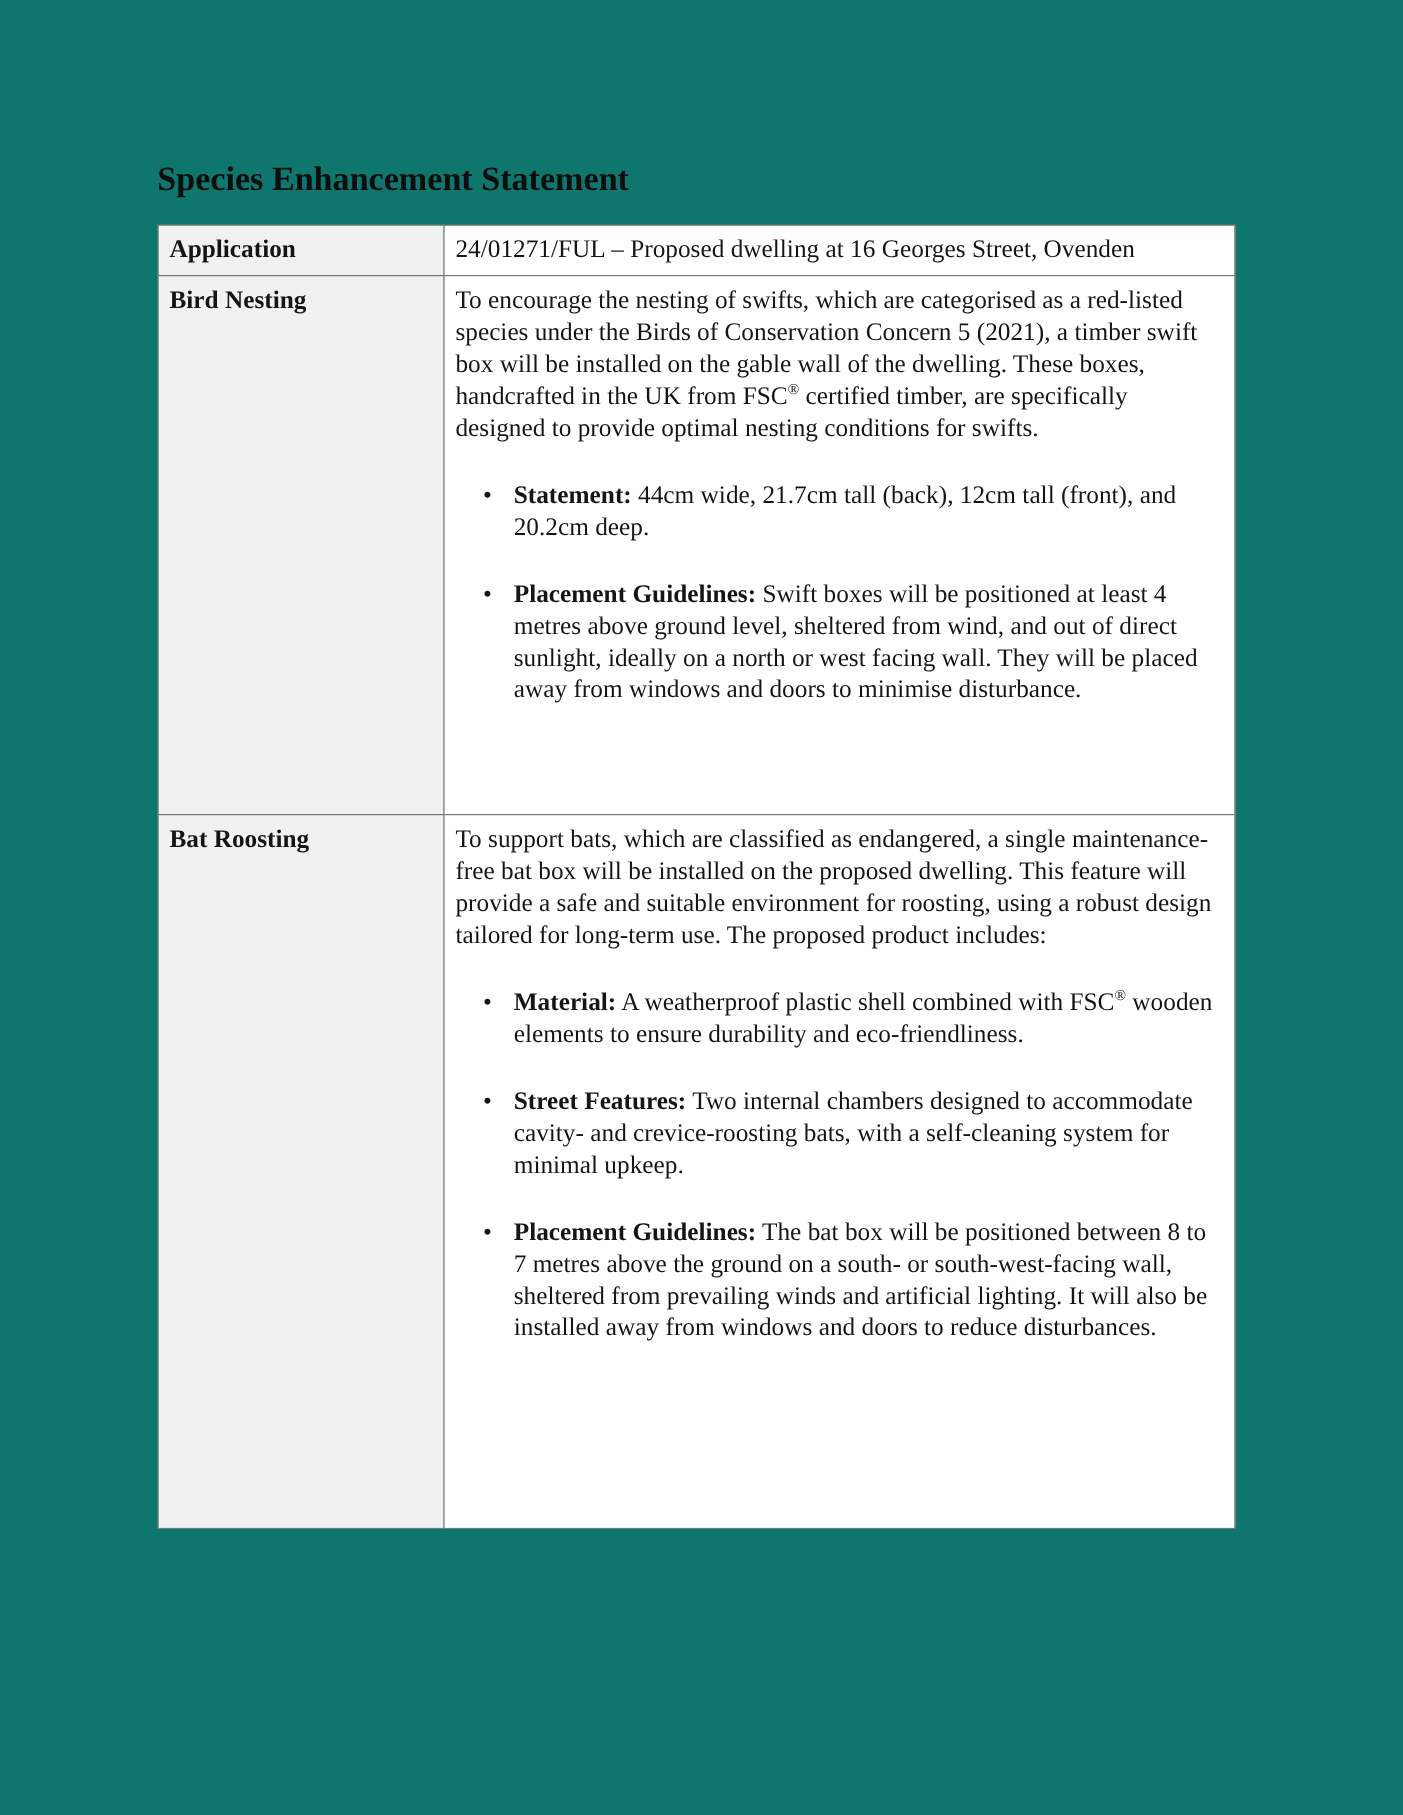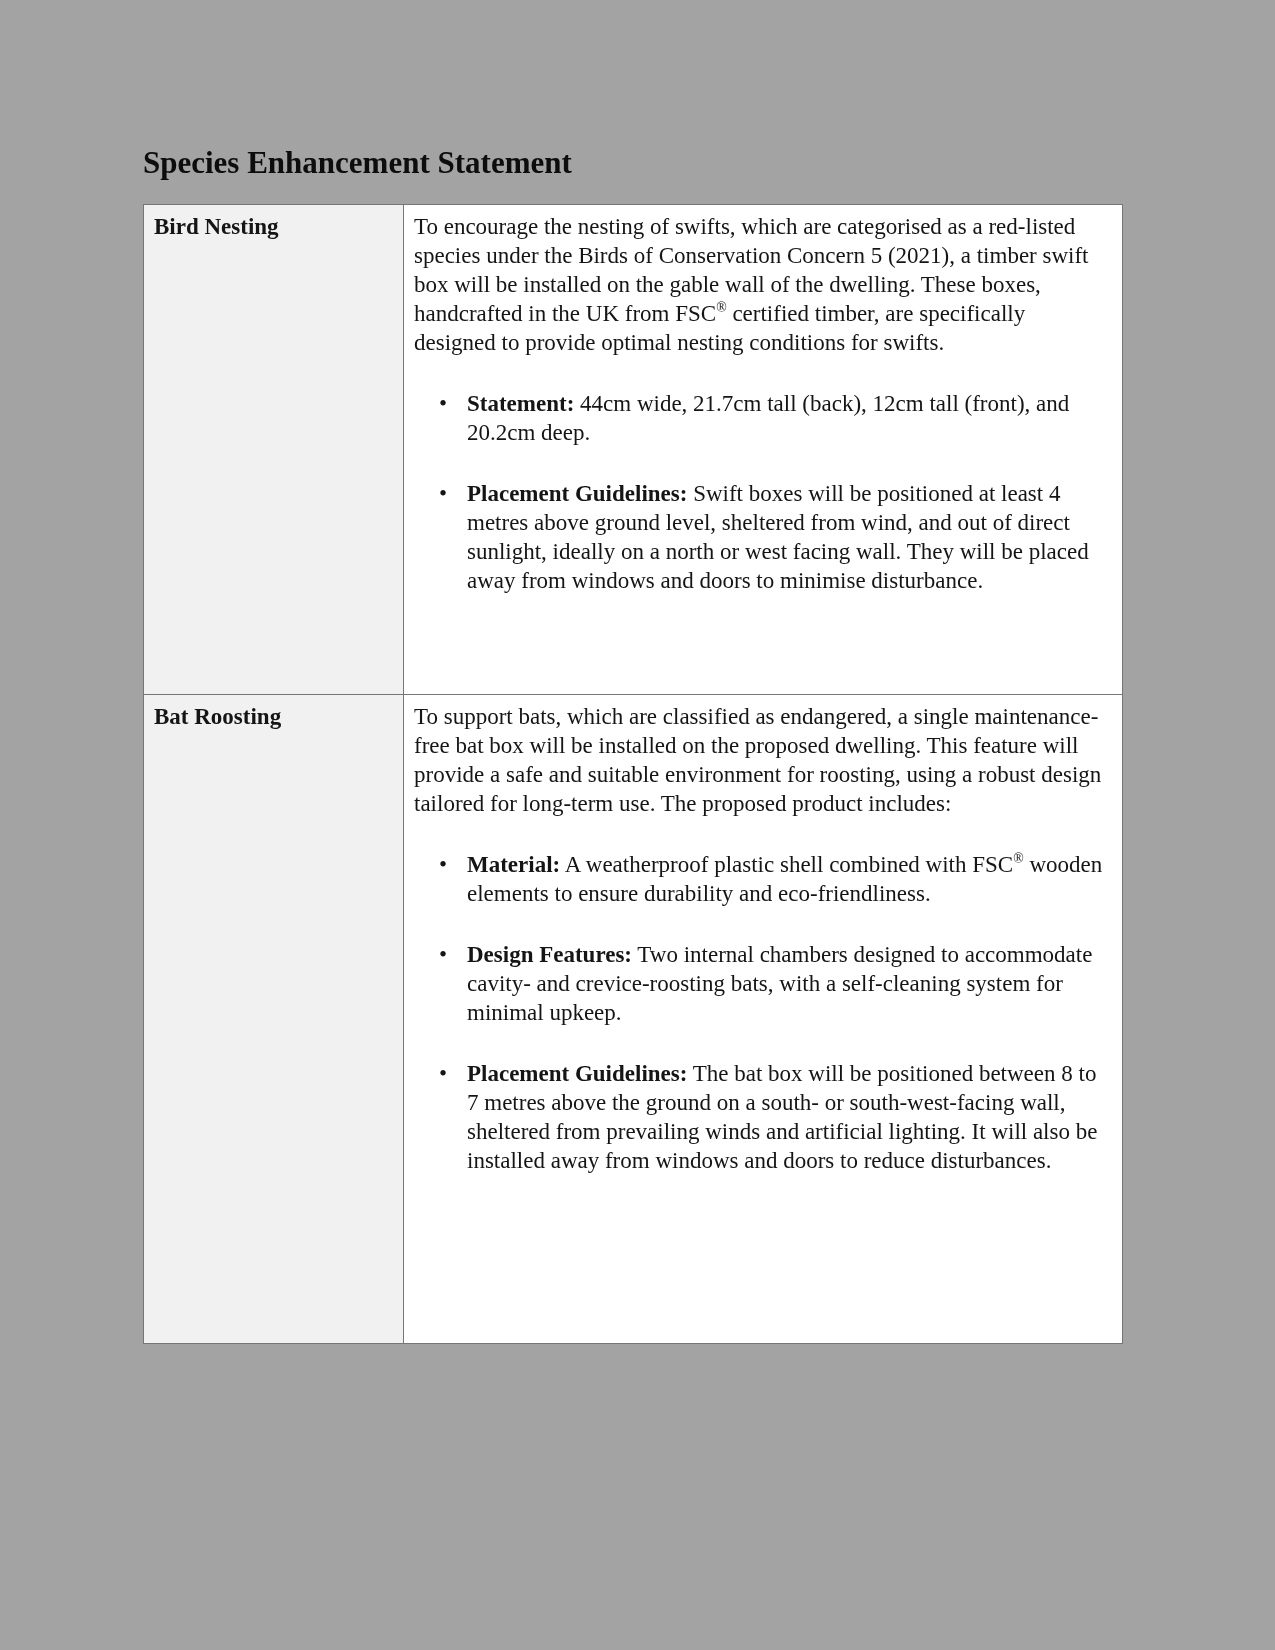--- a/index.html
+++ b/index.html
@@ -6,21 +6,21 @@
   html, body {
     margin: 0; padding: 0;
     background: #ffffff;
     font-family: "Liberation Serif", "DejaVu Serif", serif;
     color: #151515;
   }
   .page {
     position: relative;
     width: 1275px;
     height: 1650px;
-    background: #a3a3a3;
+    background: #0f766e;
     overflow: hidden;
   }
   .content {
     position: absolute;
     left: 143px;
     top: 146px;
     width: 980px;
   }
   .doc-title {
     font-size: 31px;
@@ -76,20 +76,26 @@
 </head>
 <body>
 
 <div class="page">
   <div class="content">
 
     <h1 class="doc-title">Species Enhancement Statement</h1>
 
     <table class="tbl">
       <tbody>
+          <tr class="r1">
+        <td class="hd">Application</td>
+        <td class="ct">
+          <p class="intro">24/01271/FUL – Proposed dwelling at 16 Georges Street, Ovenden</p>
+        </td>
+      </tr>
 
       <tr class="r2">
         <td class="hd">Bird Nesting</td>
         <td class="ct">
           <p class="intro">To encourage the nesting of swifts, which are categorised as a red-listed species under the Birds of Conservation Concern 5 (2021), a timber swift box will be installed on the gable wall of the dwelling. These boxes, handcrafted in the UK from FSC<sup class="reg">®</sup> certified timber, are specifically designed to provide optimal nesting conditions for swifts.</p>
           <div class="bullet">
             <span class="marker">•</span>
             <p class="btext"><span class="blabel">Statement:</span><span> 44cm wide, 21.7cm tall (back), 12cm tall (front), and 20.2cm deep.</span></p>
           </div>
           <div class="bullet">
@@ -102,21 +108,21 @@
       <tr class="r3">
         <td class="hd">Bat Roosting</td>
         <td class="ct">
           <p class="intro">To support bats, which are classified as endangered, a single maintenance-free bat box will be installed on the proposed dwelling. This feature will provide a safe and suitable environment for roosting, using a robust design tailored for long-term use. The proposed product includes:</p>
           <div class="bullet">
             <span class="marker">•</span>
             <p class="btext"><span class="blabel">Material:</span><span> A weatherproof plastic shell combined with FSC<sup class="reg">®</sup> wooden elements to ensure durability and eco-friendliness.</span></p>
           </div>
           <div class="bullet">
             <span class="marker">•</span>
-            <p class="btext"><span class="blabel">Design Features:</span><span> Two internal chambers designed to accommodate cavity- and crevice-roosting bats, with a self-cleaning system for minimal upkeep.</span></p>
+            <p class="btext"><span class="blabel">Street Features:</span><span> Two internal chambers designed to accommodate cavity- and crevice-roosting bats, with a self-cleaning system for minimal upkeep.</span></p>
           </div>
           <div class="bullet">
             <span class="marker">•</span>
             <p class="btext"><span class="blabel">Placement Guidelines:</span><span> The bat box will be positioned between 8 to 7 metres above the ground on a south- or south-west-facing wall, sheltered from prevailing winds and artificial lighting. It will also be installed away from windows and doors to reduce disturbances.</span></p>
           </div>
         </td>
       </tr>
     </tbody>
       </table>
 

